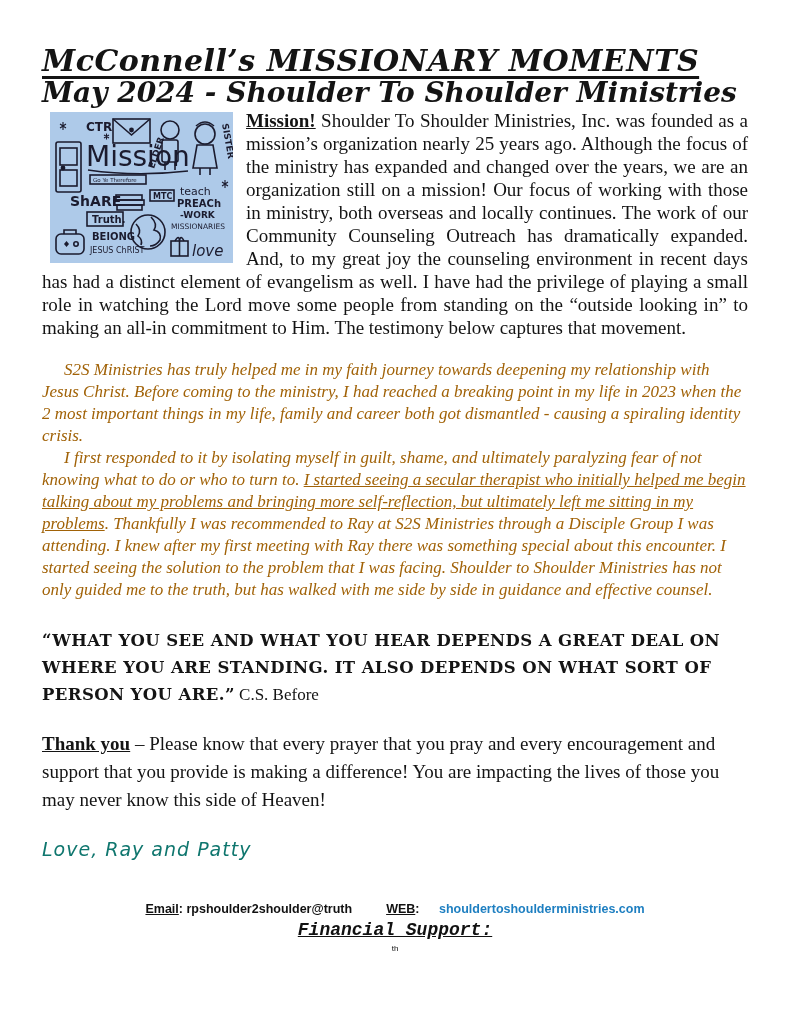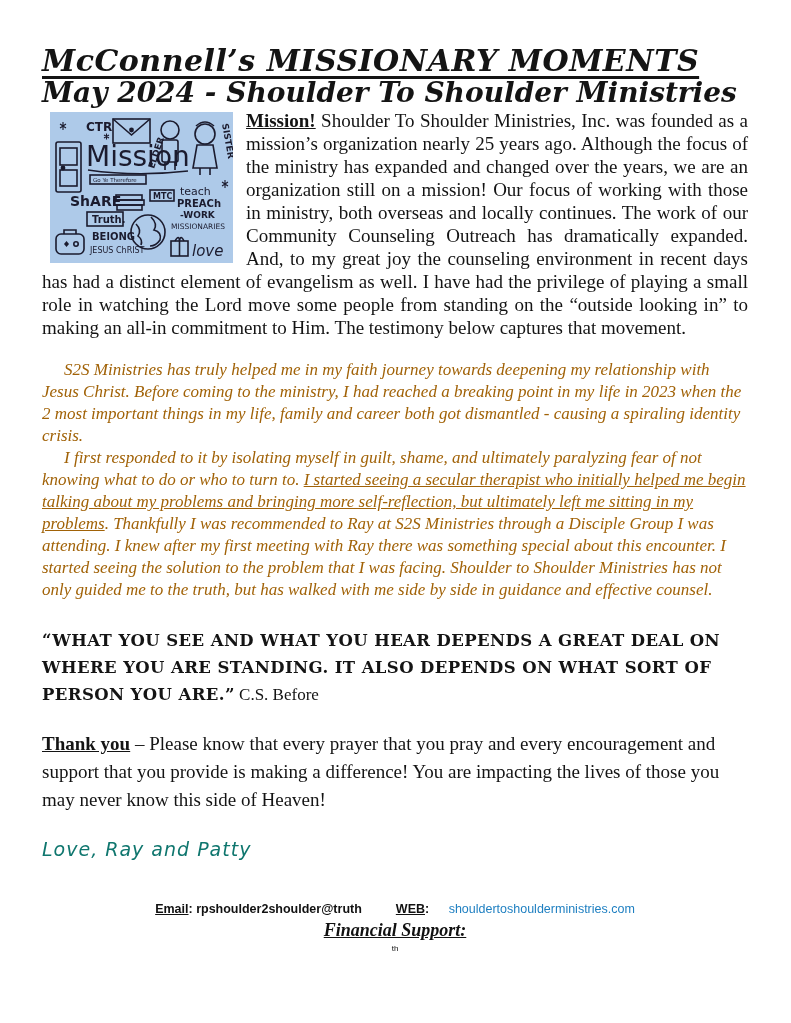--- a/index.html
+++ b/index.html
@@ -81,23 +81,23 @@
   .footer {
     margin-top: 42px;
     text-align: center;
     font-family: "Liberation Sans", sans-serif;
     font-size: 12.5px; line-height: 15px;
     color: #111;
   }
   .footer .row1 { font-weight: bold; }
   .footer .lab { font-weight: bold; text-decoration: underline; }
   .footer .gap { display: inline-block; width: 34px; }
-  .weblink { color: var(--link_blue, #1e7fc1); font-weight: normal; margin-left: 16px; }
+  .weblink { color: var(--link_blue, #1e7fc1); font-weight: bold; margin-left: 16px; }
   .fin-heading {
-    font-family: Liberation Serif, serif;
+    font-family: Liberation Mono, monospace;
     font-style: italic; font-weight: bold;
     font-size: 18px; line-height: 22px;
     text-decoration: underline;
     margin-top: 2px;
   }
   sup { font-size: 8px; }
 </style>
 </head>
 <body>
 

